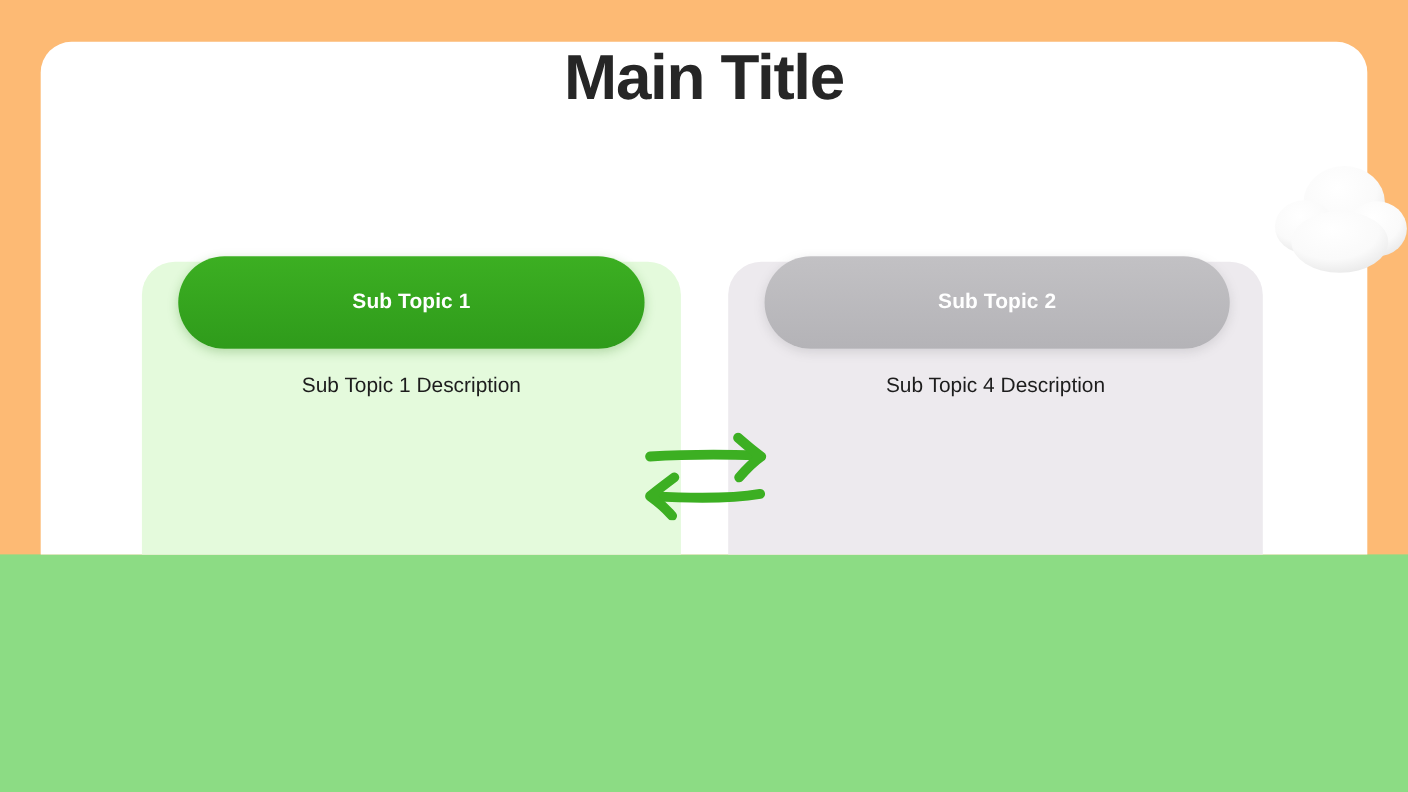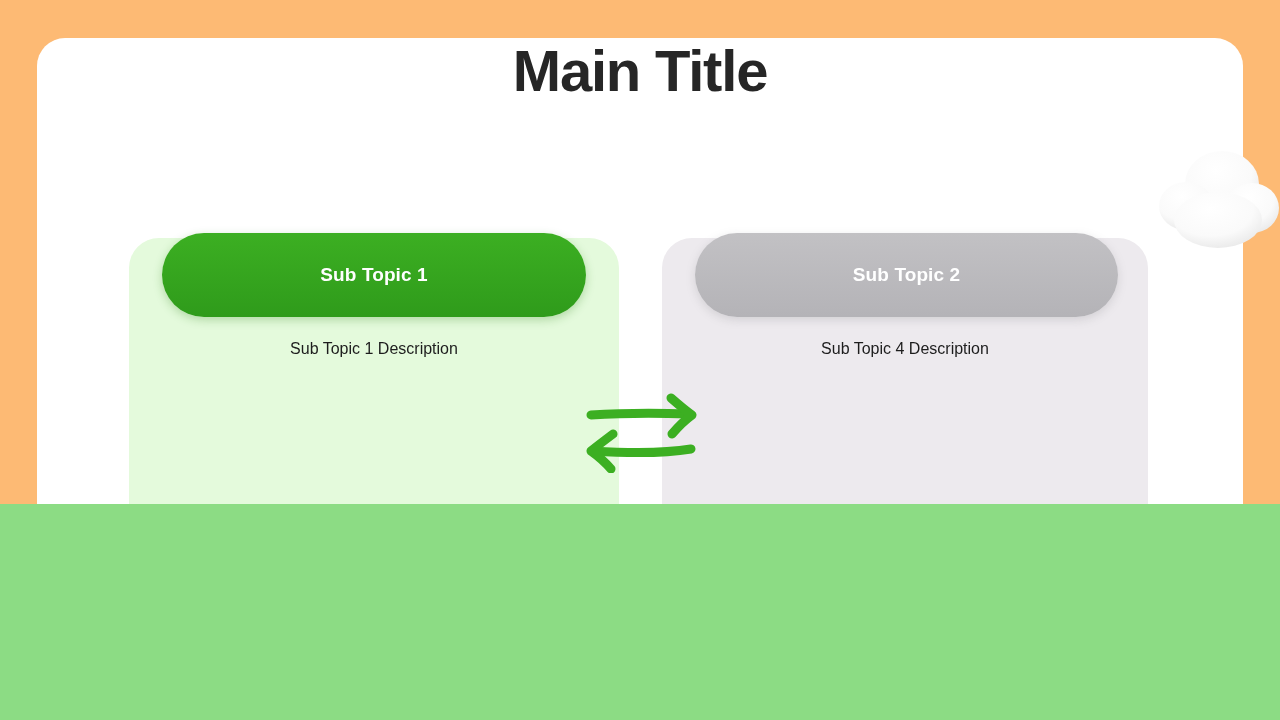--- a/index.html
+++ b/index.html
@@ -99,21 +99,21 @@
     box-shadow: 0 3px 10px rgba(120,120,125,0.22);
   }
 
   
   .desc {
     position: absolute;
     top: 139px;
     left: 0;
     width: 100%;
     text-align: center;
-    font-size: 16px;
+    font-size: 19px;
     font-weight: 400;
     color: #1D1D1D;
     line-height: 1.4;
   }
 
   
   .arrows {
     position: absolute;
     left: 583px;
     top: 393px;

